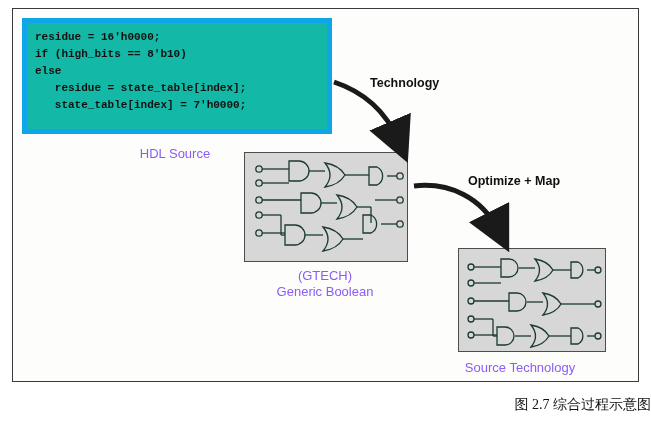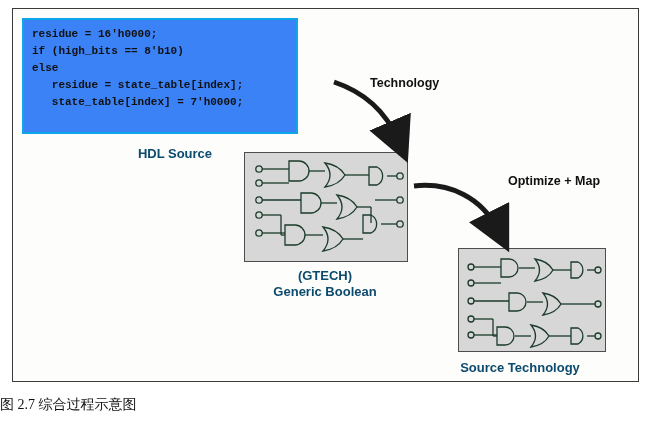--- a/index.html
+++ b/index.html
@@ -27,41 +27,41 @@
     height: 374px;
     border: 1px solid #3a3a3a;
     background: #fdfdfb;
     box-sizing: border-box;
   }
   
   .code-box {
     position: absolute;
     left: 22px;
     top: 18px;
-    width: 276px;
+    width: 310px;
     height: 116px;
-    border: 2px solid #0ea5e9;
-    background: #3b82f6;
+    border: 5px solid #0ea5e9;
+    background: #14b8a6;
     box-sizing: border-box;
     padding: 6px 8px 0 8px;
   }
   .code-line {
     font-family: "Liberation Mono", "DejaVu Sans Mono", monospace;
     font-size: 11px;
     line-height: 17px;
     color: #111111;
     white-space: pre;
     font-weight: 600;
     letter-spacing: 0px;
   }
   
   .caption {
     position: absolute;
-    font-weight: bold;
-    color: #0c4a6e;
+    font-weight: normal;
+    color: #8b5cf6;
     text-align: center;
     font-size: 13px;
     line-height: 16px;
   }
   #cap-hdl {
     left: 60px;
     top: 146px;
     width: 230px;
   }
   #cap-gtech {
@@ -79,21 +79,21 @@
     position: absolute;
     font-weight: bold;
     font-size: 12.5px;
     color: #111111;
   }
   #lbl-translate {
     left: 370px;
     top: 76px;
   }
   #lbl-optimize {
-    left: 508px;
+    left: 468px;
     top: 174px;
   }
   
   .sch {
     position: absolute;
     background: #d7d7d7;
     border: 1px solid #4d4d4d;
     box-sizing: border-box;
   }
   #sch-gtech {
@@ -108,21 +108,21 @@
     width: 148px;
     height: 104px;
   }
   .sch svg { display: block; }
   
   #fig-caption {
     position: absolute;
     left: 0;
     top: 396px;
     width: 651px;
-    text-align: left;
+    text-align: right;
     font-family: "Liberation Serif", serif;
     font-size: 14px;
     color: #111111;
   }
   .arrow-svg {
     position: absolute;
     left: 0;
     top: 0;
     width: 651px;
     height: 429px;

